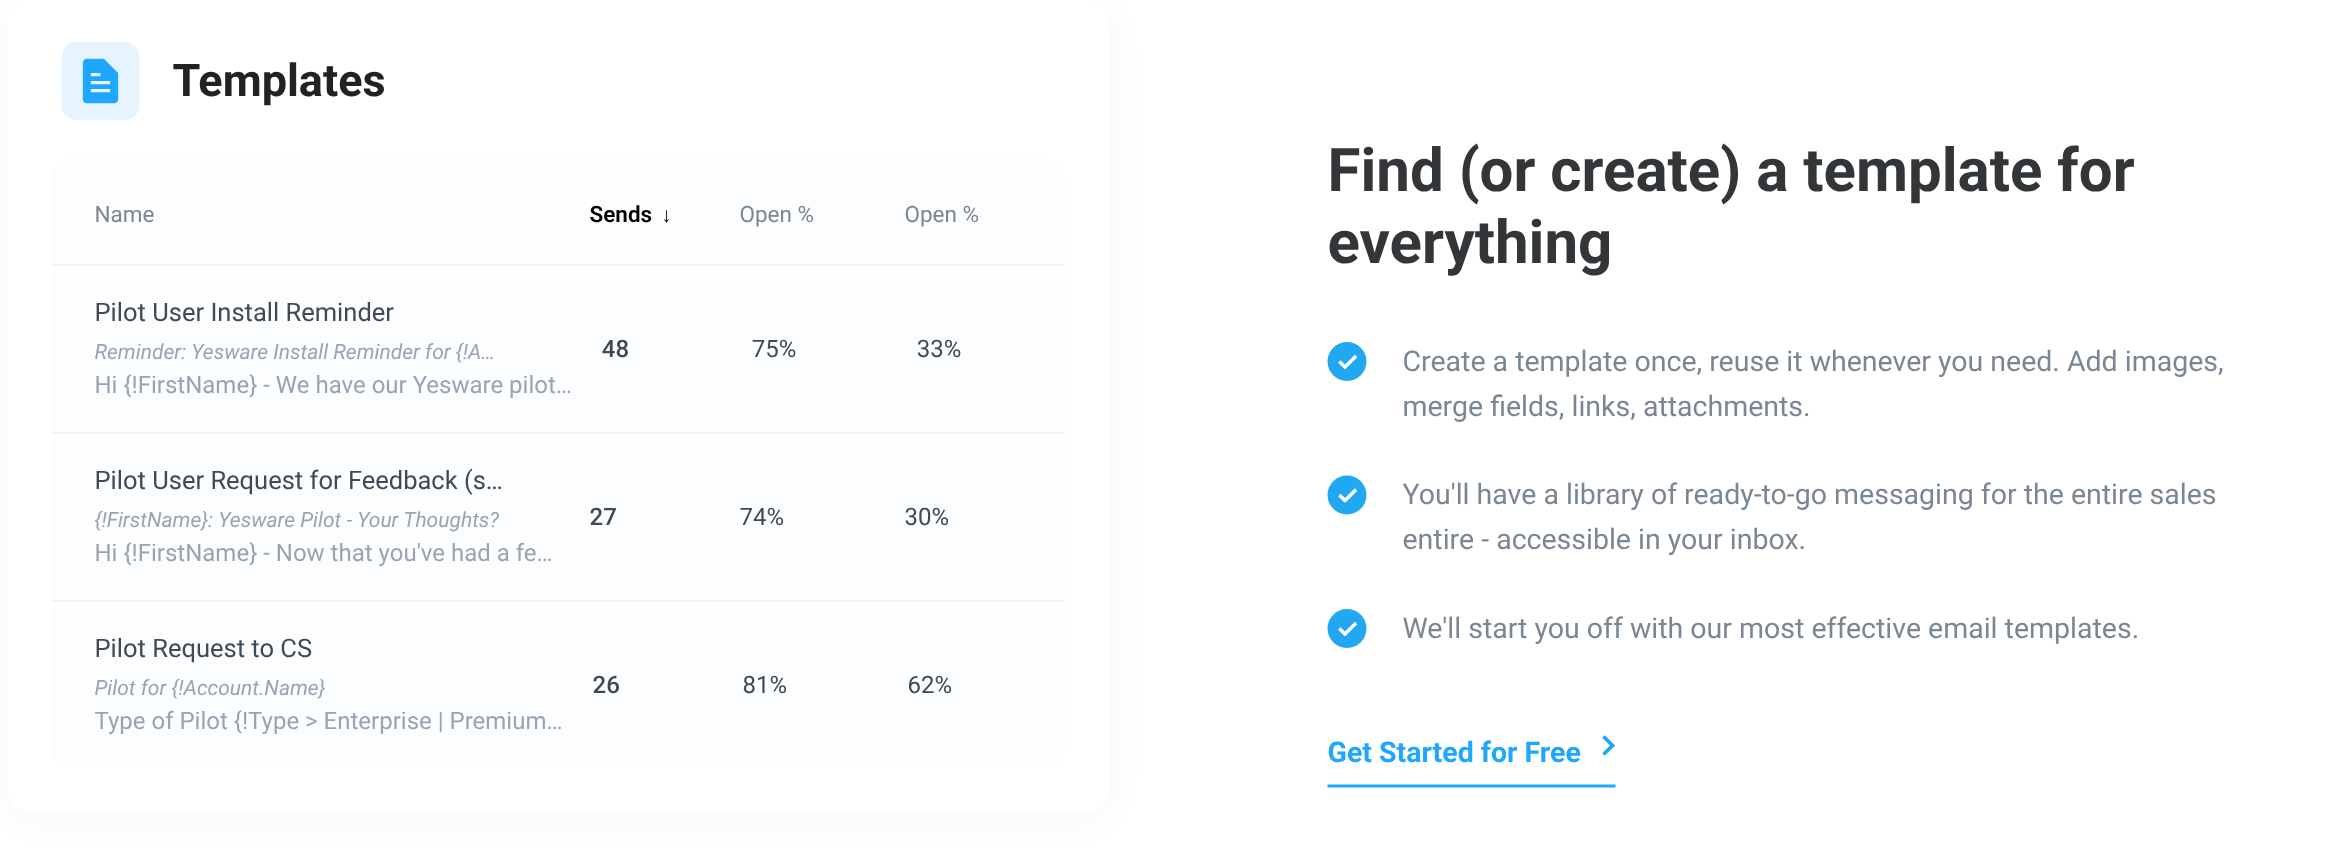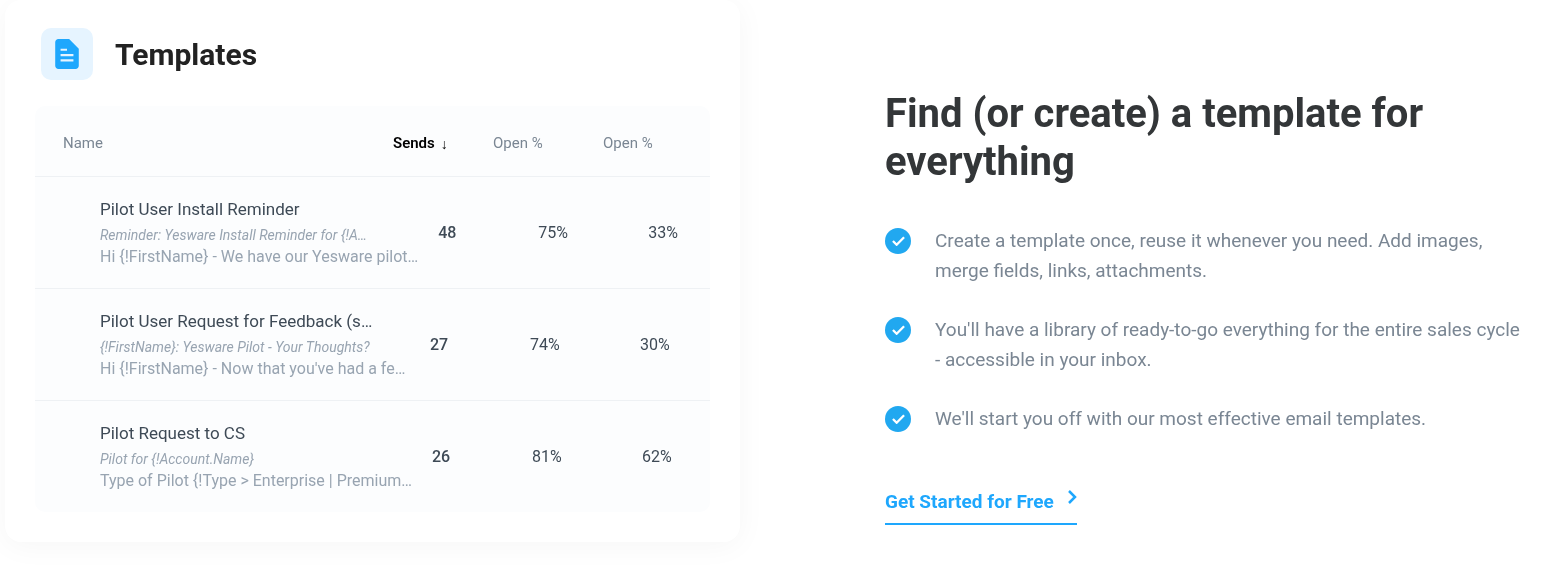--- a/index.html
+++ b/index.html
@@ -60,21 +60,21 @@
   .col-sends .arrow { margin-left: 6px; font-size: 14px; }
   .col-open { flex: 0 0 110px; }
   .col-reply { flex: 1; }
   .trow {
     display: flex;
     padding: 22px 28px;
     border-bottom: 1px solid #eef1f4;
     align-items: center;
   }
   .trow:last-child { border-bottom: none; }
-  .name-block { flex: 0 0 330px; padding-right: 20px; margin-left: 37px; }
+  .name-block { flex: 0 0 330px; padding-right: 20px; }
   .name-title {
     font-size: 17px;
     color: #3e4a56;
     margin-bottom: 8px;
     white-space: nowrap;
     overflow: hidden;
     text-overflow: ellipsis;
   }
   .name-sub {
     font-size: 14px;
@@ -218,21 +218,21 @@
           </svg>
         </span>
       <span class="feature-text">Create a template once, reuse it whenever you need. Add images, merge fields, links, attachments.</span>
     </li>
     <li class="feature-item">
       <span class="check-circle">
           <svg viewBox="0 0 14 10">
             <path d="M1 5l4 4 8-8"></path>
           </svg>
         </span>
-      <span class="feature-text">You'll have a library of ready-to-go everything for the entire sales cycle - accessible in your inbox.</span>
+      <span class="feature-text">You'll have a library of ready-to-go messaging for the entire sales entire - accessible in your inbox.</span>
     </li>
     <li class="feature-item">
       <span class="check-circle">
           <svg viewBox="0 0 14 10">
             <path d="M1 5l4 4 8-8"></path>
           </svg>
         </span>
       <span class="feature-text">We'll start you off with our most effective email templates.</span>
     </li>
   </ul>

